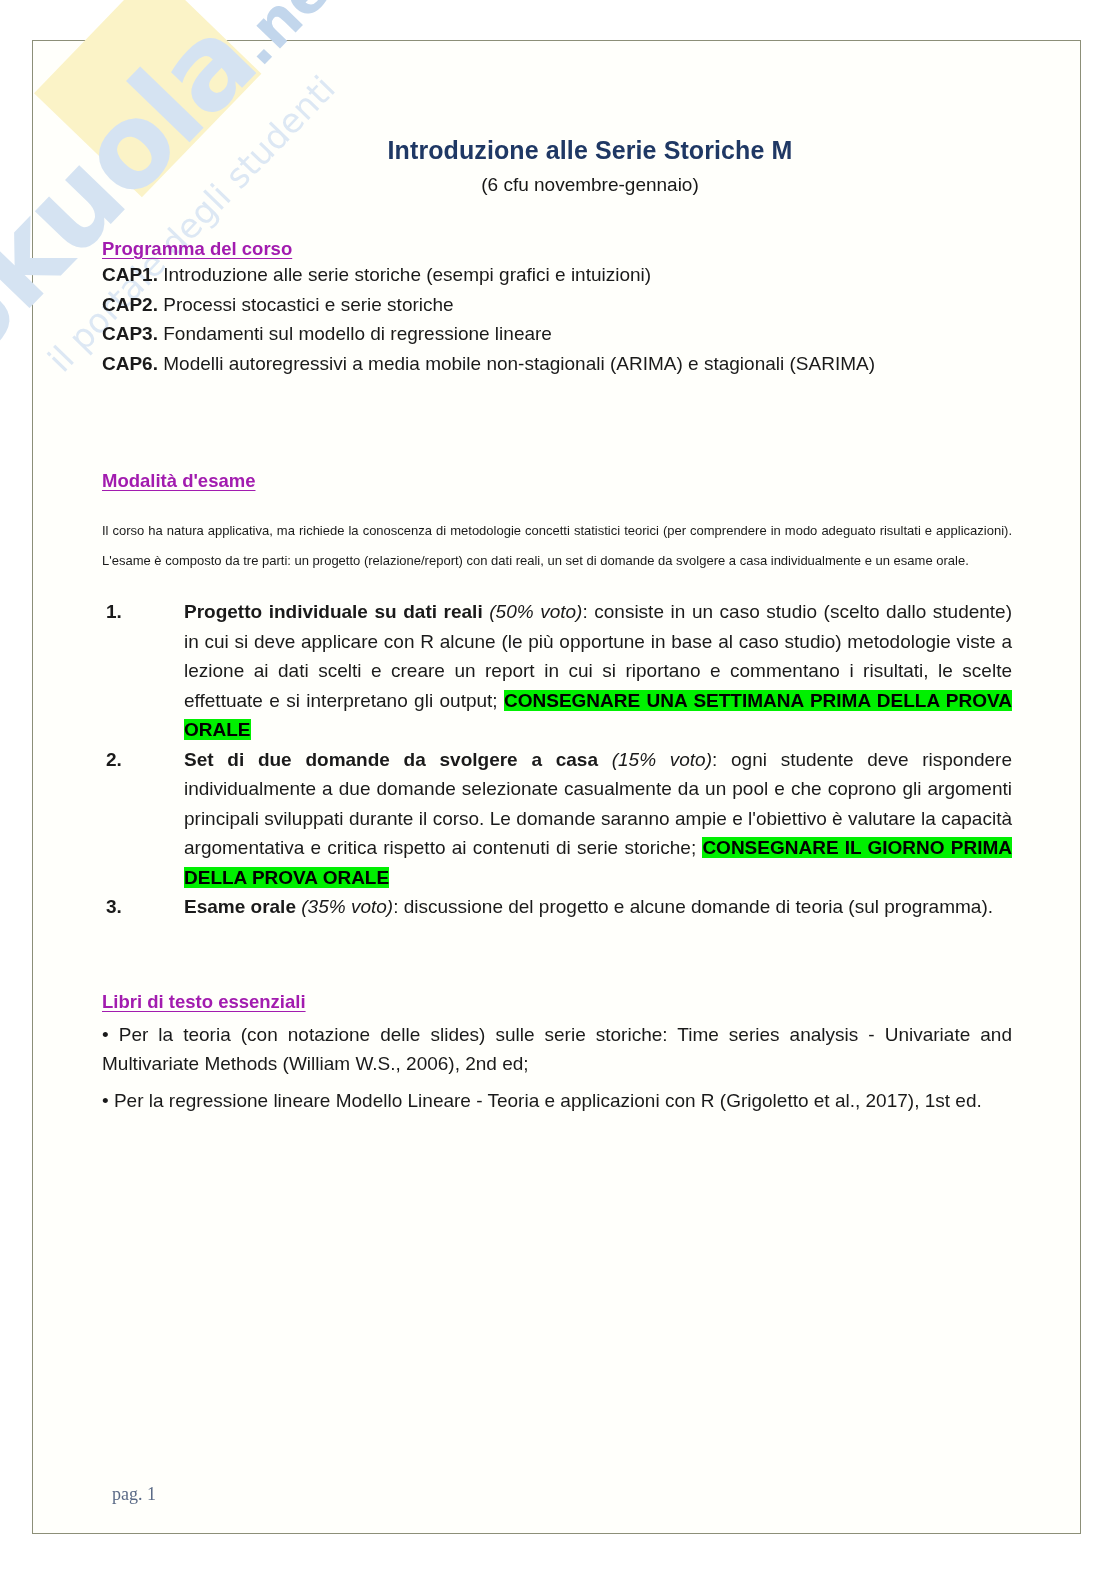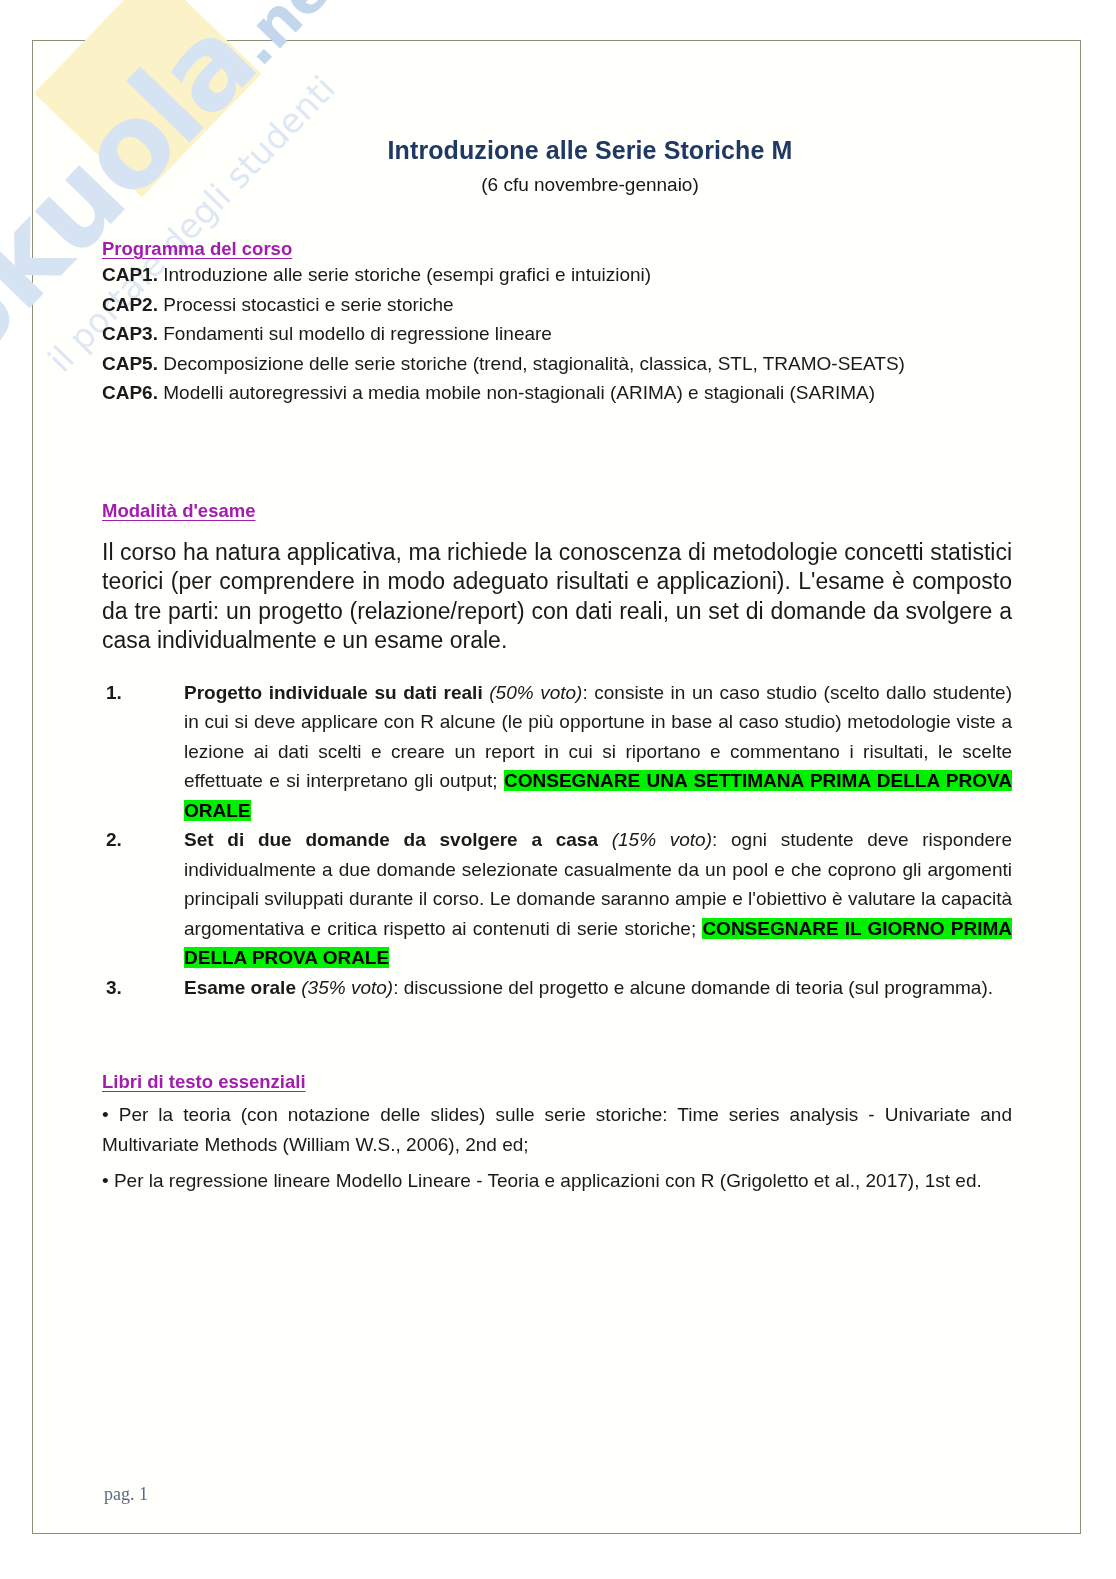--- a/index.html
+++ b/index.html
@@ -124,24 +124,24 @@
   .prog-block { margin-top: 42px; }
   .prog-line {
     font-size: 19px;
     line-height: 29.5px;
     white-space: nowrap;
   }
   .prog-line .cap { font-weight: bold; }
 
   .esame-block { margin-top: 92px; }
   .para {
-    font-size: 23px;
+    font-size: 13px;
     line-height: 29.5px;
     text-align: justify;
-    margin-top: 16px;
+    margin-top: 24px;
   }
 
   
   .numlist { margin-top: 22px; }
   .numitem {
     position: relative;
     padding-left: 82px;
     font-size: 19px;
     line-height: 29.5px;
     text-align: justify;
@@ -168,21 +168,21 @@
   .bullet-line {
     font-size: 19px;
     line-height: 29.5px;
     text-align: justify;
     margin-top: 7px;
   }
   .bullet-line.nojust { text-align: left; }
 
   .page-num {
     position: absolute;
-    left: 104px;
+    left: 112px;
     top: 1484px;
     font-family: "Liberation Serif", serif;
     font-size: 18px;
     color: #5a6a86;
     z-index: 4;
   }
 </style>
 </head>
 <body>
 
@@ -201,21 +201,20 @@
 
     <div class="doc-title">Introduzione alle Serie Storiche M</div>
     <div class="doc-subtitle">(6 cfu novembre-gennaio)</div>
 
     <div class="prog-block">
       <div class="section-head">Programma del corso</div>
 
       <div class="prog-line"><span class="cap">CAP1.</span><span> Introduzione alle serie storiche (esempi grafici e intuizioni)</span></div>
       <div class="prog-line"><span class="cap">CAP2.</span><span> Processi stocastici e serie storiche</span></div>
       <div class="prog-line"><span class="cap">CAP3.</span><span> Fondamenti sul modello di regressione lineare</span></div>
-      <div class="prog-line"><span class="cap">CAP5.</span><span> Decomposizione delle serie storiche (trend, stagionalità, classica, STL, TRAMO-SEATS)</span></div>
       <div class="prog-line"><span class="cap">CAP6.</span><span> Modelli autoregressivi a media mobile non-stagionali (ARIMA) e stagionali (SARIMA)</span></div>
     </div>
 
     <div class="esame-block">
       <div class="section-head">Modalità d'esame</div>
       <div class="para">Il corso ha natura applicativa, ma richiede la conoscenza di metodologie concetti statistici teorici (per comprendere in modo adeguato risultati e applicazioni). L'esame è composto da tre parti: un progetto (relazione/report) con dati reali, un set di domande da svolgere a casa individualmente e un esame orale.</div>
 
       <div class="numlist">
 
         <div class="numitem">

